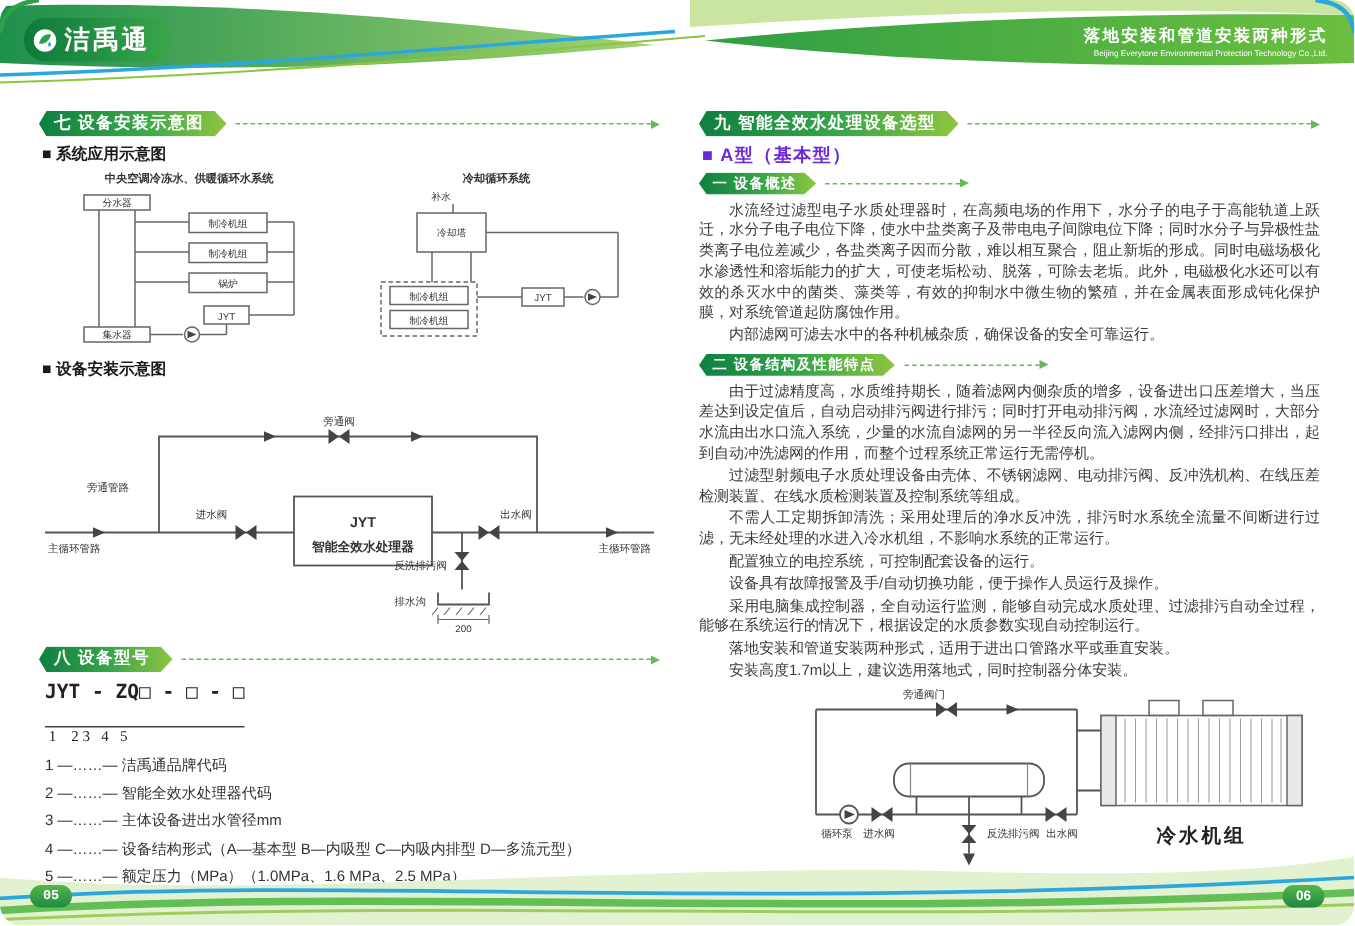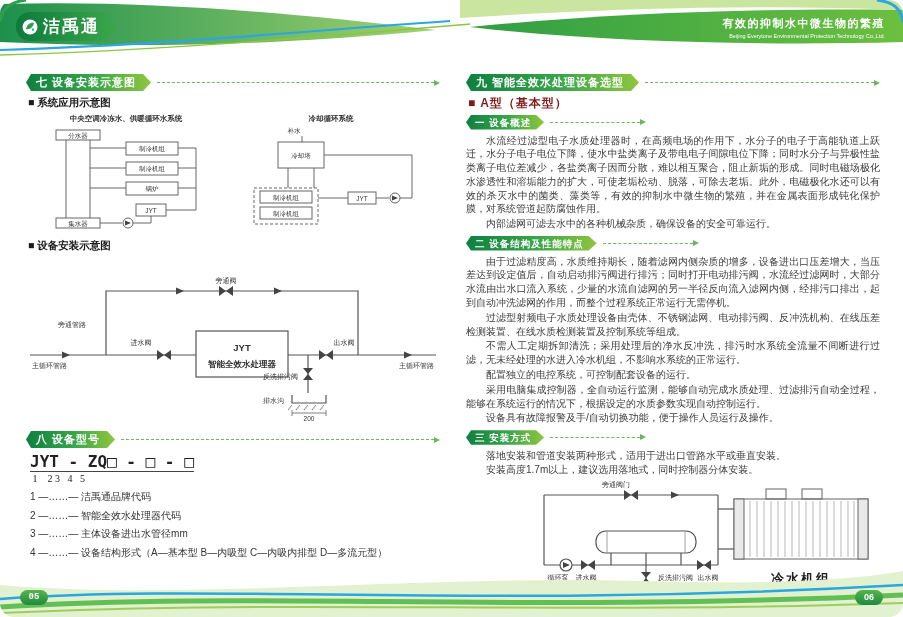--- a/index.html
+++ b/index.html
@@ -20,25 +20,25 @@
   .col-right{left:466px;}
   .ribbon{display:flex;align-items:center;margin:2px 0 4px 0;}
   .tag{display:inline-block;background:linear-gradient(90deg,#0e8040,#3aa64b 55%,#8fc63e);
        color:#fff;font-weight:bold;font-size:11px;line-height:1;padding:3px 15px 3px 10px;
        clip-path:polygon(0 50%,5px 0,calc(100% - 8px) 0,100% 50%,calc(100% - 8px) 100%,5px 100%);
        letter-spacing:1px;white-space:nowrap;}
   .tag.small{font-size:9.5px;padding:2.5px 13px 2.5px 9px;}
   .hline{flex:1;border-top:1px dashed #69b95c;margin-left:6px;}
   .harrow{width:0;height:0;border-left:6px solid #69b95c;border-top:3.5px solid transparent;border-bottom:3.5px solid transparent;}
   .blacksub{font-size:10.5px;font-weight:bold;color:#1a1a1a;margin:5px 0 2px 2px;}
-  .greentitle{font-size:12px;font-weight:bold;color:#7f1d1d;margin:2px 0 3px 2px;letter-spacing:1px;}
+  .greentitle{font-size:12px;font-weight:bold;color:#6d28d9;margin:2px 0 3px 2px;letter-spacing:1px;}
   p.body{font-size:10px;line-height:1.38;color:#3c3c3c;text-align:justify;text-indent:2em;margin:1px 0;}
   .model{margin:4px 0 2px 4px;}
   .model .l1{display:inline-block;font-family:"DejaVu Sans Mono","Liberation Mono",monospace;
-             font-size:16px;font-weight:bold;white-space:pre;border-bottom:1px solid #444;padding-bottom:0;color:#222;}
+             font-size:13px;font-weight:bold;white-space:pre;border-bottom:1px solid #444;padding-bottom:15px;color:#222;}
   .model .l2{font-family:Liberation Serif, serif;font-size:10px;white-space:pre;color:#222;margin-top:1px;}
   .legend{margin:6px 0 0 4px;}
   .legend p{font-size:10px;color:#333;margin:4.5px 0;}
   .pageno{position:absolute;bottom:12px;width:28px;height:15px;border-radius:8px;z-index:6;
           background:linear-gradient(#55b54d,#1f8a3f);color:#fff;font-size:9px;font-weight:bold;
           text-align:center;line-height:15px;}
   .pageno.left{left:20px;font-family:Liberation Mono, monospace;}
   .pageno.right{right:20px;}
   .diag{display:block;margin:2px 0;}
   .diag text{fill:#333;font-size:6.5px;font-family:"Liberation Sans","DejaVu Sans",sans-serif;}
@@ -81,21 +81,21 @@
       <svg width="16" height="16" viewBox="0 0 16 16">
         <circle cx="8" cy="8" r="7.5" fill="#ffffff"></circle>
         <path d="M4,10 C5,5 9,3 12,4 C11,8 8,11 4,10 Z" fill="#2e9e4f"></path>
         <path d="M10,11 C10,9.6 11,8.8 11,8.8 C11,8.8 12,9.6 12,11 A1,1 0 0 1 10,11 Z" fill="#2aa7de"></path>
       </svg>
       <span class="txt">洁禹通</span>
     </div>
   </div>
 
   <div class="company">
-    <div class="cn">有效的抑制水中微生物的繁殖</div>
+    <div class="cn">落地安装和管道安装两种形式</div>
     <div class="en">Beijing Everytone Environmental Protection Technology Co.,Ltd.</div>
   </div>
 
   <div class="col col-left">
 
     <div class="ribbon">
       <span class="tag">七 设备安装示意图</span>
       <span class="hline"></span>
       <span class="harrow"></span>
     </div>
@@ -215,20 +215,21 @@
     <div class="model">
       <div class="l1">JYT - ZQ□ - □ - □</div>
       <div class="l2"> 1    2 3   4   5</div>
     </div>
 
     <div class="legend">
       <p>1 —……— 洁禹通品牌代码</p>
       <p>2 —……— 智能全效水处理器代码</p>
       <p>3 —……— 主体设备进出水管径mm</p>
       <p>4 —……— 设备结构形式（A—基本型  B—内吸型  C—内吸内排型  D—多流元型）</p>
+      <p>5 —……— 额定压力（MPa）（1.0MPa、1.6 MPa、2.5 MPa）</p>
     </div>
   </div>
 
   <div class="col col-right">
 
     <div class="ribbon">
       <span class="tag">九 智能全效水处理设备选型</span>
       <span class="hline"></span>
       <span class="harrow"></span>
     </div>
@@ -245,28 +246,23 @@
 
     <div class="ribbon" style="margin-top:5px">
       <span class="tag small">二 设备结构及性能特点</span>
       <span class="hline" style="max-width:90px"></span>
       <span class="harrow"></span>
     </div>
     <p class="body">由于过滤精度高，水质维持期长，随着滤网内侧杂质的增多，设备进出口压差增大，当压差达到设定值后，自动启动排污阀进行排污；同时打开电动排污阀，水流经过滤网时，大部分水流由出水口流入系统，少量的水流自滤网的另一半径反向流入滤网内侧，经排污口排出，起到自动冲洗滤网的作用，而整个过程系统正常运行无需停机。</p>
     <p class="body">过滤型射频电子水质处理设备由壳体、不锈钢滤网、电动排污阀、反冲洗机构、在线压差检测装置、在线水质检测装置及控制系统等组成。</p>
     <p class="body">不需人工定期拆卸清洗；采用处理后的净水反冲洗，排污时水系统全流量不间断进行过滤，无未经处理的水进入冷水机组，不影响水系统的正常运行。</p>
     <p class="body">配置独立的电控系统，可控制配套设备的运行。</p>
+    <p class="body">设备具有故障报警及手/自动切换功能，便于操作人员运行及操作。</p>
     <p class="body">采用电脑集成控制器，全自动运行监测，能够自动完成水质处理、过滤排污自动全过程，能够在系统运行的情况下，根据设定的水质参数实现自动控制运行。</p>
-    <p class="body">设备具有故障报警及手/自动切换功能，便于操作人员运行及操作。</p>
-
-    <div class="ribbon" style="margin-top:5px">
-      <span class="tag small">三 安装方式</span>
-      <span class="hline" style="max-width:90px"></span>
-      <span class="harrow"></span>
-    </div>
+
     <p class="body">落地安装和管道安装两种形式，适用于进出口管路水平或垂直安装。</p>
     <p class="body">安装高度1.7m以上，建议选用落地式，同时控制器分体安装。</p>
 
     <svg class="diag" width="414" height="150" viewBox="0 0 414 150">
       <g class="pipe2">
         <line x1="78" y1="16" x2="252" y2="16"></line>
         <line x1="78" y1="86" x2="252" y2="86"></line>
         <line x1="78" y1="16" x2="78" y2="86"></line>
         <line x1="252" y1="16" x2="252" y2="86"></line>
         <line x1="252" y1="30" x2="268" y2="30"></line>

